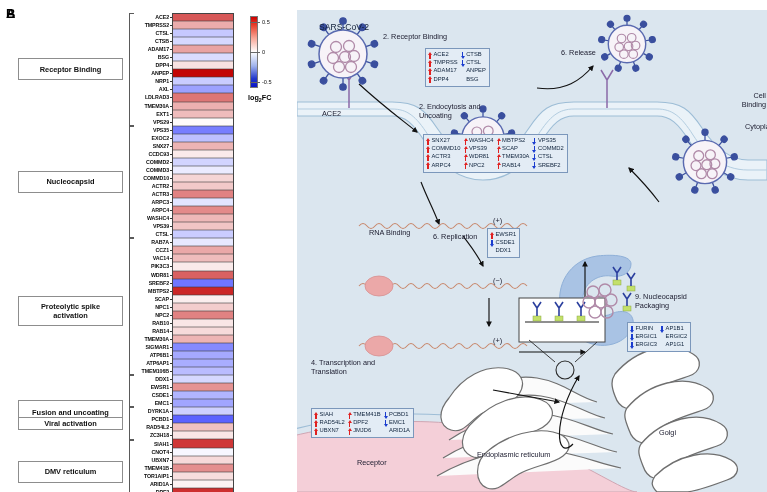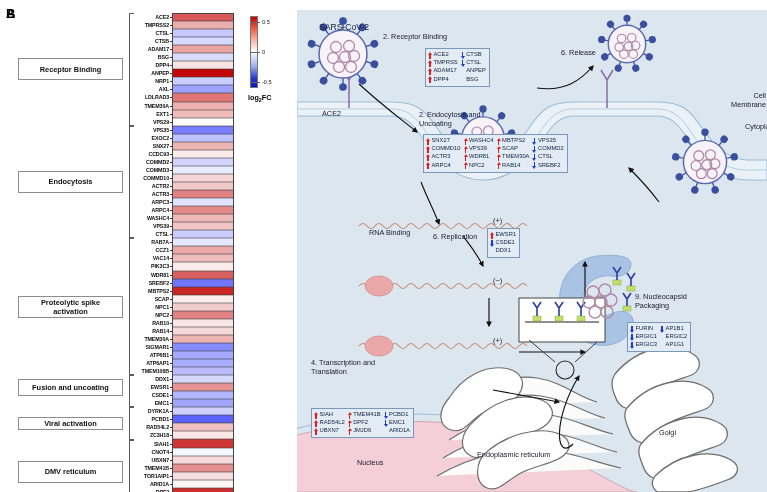--- a/index.html
+++ b/index.html
@@ -205,24 +205,24 @@
 </head>
 <body>
 
 <div id="root">
 
   <div id="panelA">
     <div class="panel-letter" id="panelA-letter">A</div>
 
     <div id="cat-boxes">
         <div class="cat-box" style="top: 58.35px; height: 22px; white-space: pre-line;">Receptor Binding</div>
-        <div class="cat-box" style="top: 171.05px; height: 22px; white-space: pre-line;">Endocytosis</div>
-        <div class="cat-box" style="top: 295.825px; height: 22px; white-space: pre-line;">Proteolytic spike
+        <div class="cat-box" style="top: 171.05px; height: 22px; white-space: pre-line;">Nucleocapsid</div>
+        <div class="cat-box" style="top: 295.825px; height: 30px; white-space: pre-line;">Proteolytic spike
 activation</div>
-        <div class="cat-box" style="top: 379px; height: 17px; white-space: pre-line;">Fusion and uncoating</div>
+        <div class="cat-box" style="top: 400px; height: 25px; white-space: pre-line;">Fusion and uncoating</div>
         <div class="cat-box" style="top: 416.788px; height: 13.524px; white-space: pre-line;">Viral activation</div>
         <div class="cat-box" style="top: 460.85px; height: 22px; white-space: pre-line;">DMV reticulum</div>
       </div>
     <div id="brackets">
         <div class="bracket" style="top: 13px; height: 112.7px;"></div>
         <div class="bracket" style="top: 125.7px; height: 112.7px;"></div>
         <div class="bracket" style="top: 238.4px; height: 136.85px;"></div>
         <div class="bracket" style="top: 375.25px; height: 32.2px;"></div>
         <div class="bracket" style="top: 407.45px; height: 32.2px;"></div>
         <div class="bracket" style="top: 439.65px; height: 64.4px;"></div>
@@ -891,33 +891,33 @@
               <circle cx="-4" cy="13" r="5.5"></circle>
             <circle cx="8" cy="13" r="5.5"></circle>
           </g>
         </g>
       </svg>
 
       <div class="bx-label big" style="left:22px; top:12px; font-weight:normal; color:#12203a;text-align:center;">SARS-CoV-2</div>
 
       <div class="bx-label" style="left:25px; top:99px;">ACE2</div>
       <div class="bx-label" style="left:425px; top:81px; text-align:right; width:44px;">Cell
-Membrane</div>
+Binding</div>
       <div class="bx-label" style="left:408px; top:112px;margin-left:40px;">Cytoplasm</div>
-      <div class="bx-label" style="left:60px; top:448px;">Nucleus</div>
+      <div class="bx-label" style="left:60px; top:448px;">Receptor</div>
       <div class="bx-label" style="left:180px; top:440px;">Endoplasmic reticulum</div>
       <div class="bx-label" style="left:362px; top:418px;">Golgi</div>
 
       <div class="bx-label" style="left:72px; top:218px;">RNA Binding</div>
       <div class="bx-label" style="left:196px; top:206px;">(+)</div>
       <div class="bx-label" style="left:196px; top:266px;">(−)</div>
       <div class="bx-label" style="left:196px; top:326px;">(+)</div>
 
       <div class="bx-label" style="left:86px; top:22px;">2. Receptor Binding</div>
-      <div class="bx-label" style="left:122px; top:100px;">2. Endocytosis and
+      <div class="bx-label" style="left:122px; top:92px;">2. Endocytosis and
 Uncoating</div>
       <div class="bx-label" style="left:136px; top:222px;">6. Replication</div>
       <div class="bx-label" style="left:14px; top:348px;">4. Transcription and
 Translation</div>
       <div class="bx-label" style="left:338px; top:282px;">9. Nucleocapsid
 Packaging</div>
       <div class="bx-label" style="left:264px; top:38px;">6. Release</div>
 
       <div id="genebox-layer">
           <div class="genebox" style="left: 128px; top: 38px;">

